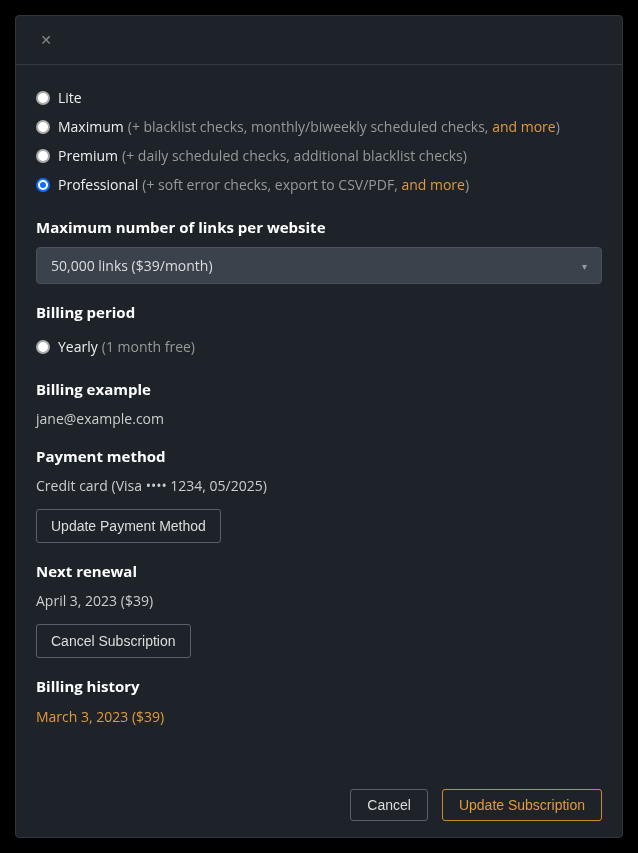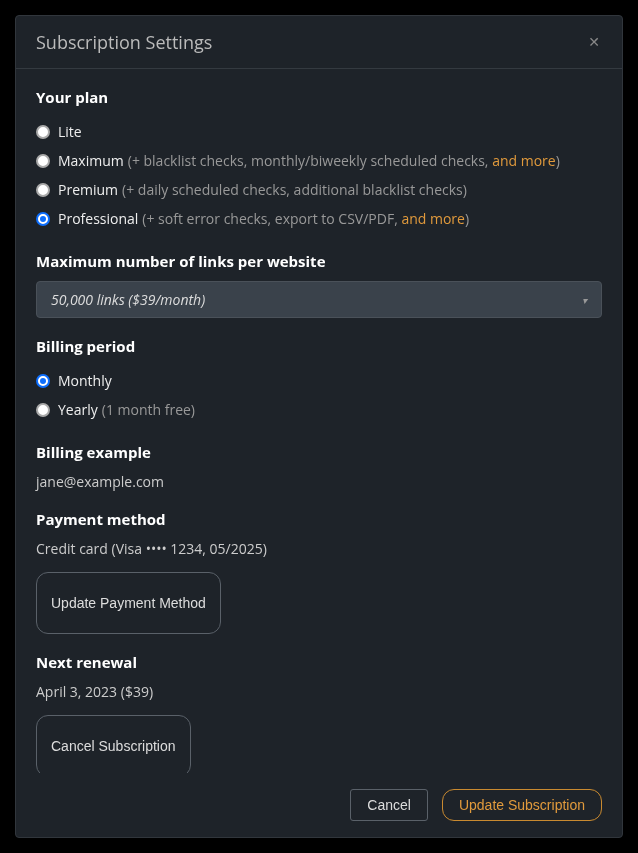--- a/index.html
+++ b/index.html
@@ -98,33 +98,32 @@
       border: 1px solid #4a5159;
       border-radius: 4px;
       color: #ddd;
       padding: 8px 14px;
       font-size: 14px;
       display: flex;
       justify-content: space-between;
       align-items: center;
       cursor: pointer;
       margin-top: 2px;
-      font-style: italic;
     }
     .chevron { 
       color: #999; 
       font-size: 10px;
     }
     .static-text { color: #ccc; margin-bottom: 6px; }
     .btn-outline {
       background: transparent;
       border: 1px solid #5a6169;
       color: #ddd;
-      padding: 22px 14px;
-      border-radius: 12px;
+      padding: 8px 14px;
+      border-radius: 3px;
       font-size: 14px;
       cursor: pointer;
       margin-top: 8px;
     }
     .history-link {
       color: #e19a3c;
       display: block;
       padding: 1px 0;
       cursor: pointer;
     }
@@ -141,37 +140,35 @@
       padding: 7px 16px;
       border-radius: 3px;
       font-size: 14px;
       cursor: pointer;
     }
     .btn-primary {
       background: transparent;
       border: 1px solid #c98a30;
       color: #e19a3c;
       padding: 7px 16px;
-      border-radius: 12px;
+      border-radius: 3px;
       font-size: 14px;
       cursor: pointer;
     }
   </style>
 </head>
 <body>
 
 <div class="dialog">
   <div class="dialog-header">
-    <div class="dialog-title">Subscription Settings</div>
     <div class="close-btn">✕</div>
   </div>
 
   <div class="dialog-body">
 
-    <div class="section-title">Your plan</div>
     <div class="radio-group">
 
       <div class="radio-row">
         <span class="radio"></span>
         <span class="radio-label">Lite</span>
       </div>
 
       <div class="radio-row">
         <span class="radio"></span>
         <span class="radio-label">Maximum</span>
@@ -197,24 +194,20 @@
 
     <div class="section-title">Maximum number of links per website</div>
     <div class="select-box">
       <span>50,000 links ($39/month)</span>
       <span class="chevron">▾</span>
     </div>
 
     <div class="section-title">Billing period</div>
     <div class="radio-group">
       <div class="radio-row">
-        <span class="radio selected"></span>
-        <span class="radio-label">Monthly</span>
-      </div>
-      <div class="radio-row">
         <span class="radio"></span>
         <span class="radio-label">Yearly</span>
         <span class="radio-sub">(1 month free)</span>
       </div>
     </div>
 
     <div class="section-title">Billing example</div>
     <div class="static-text">jane@example.com</div>
 
     <div class="section-title">Payment method</div>

